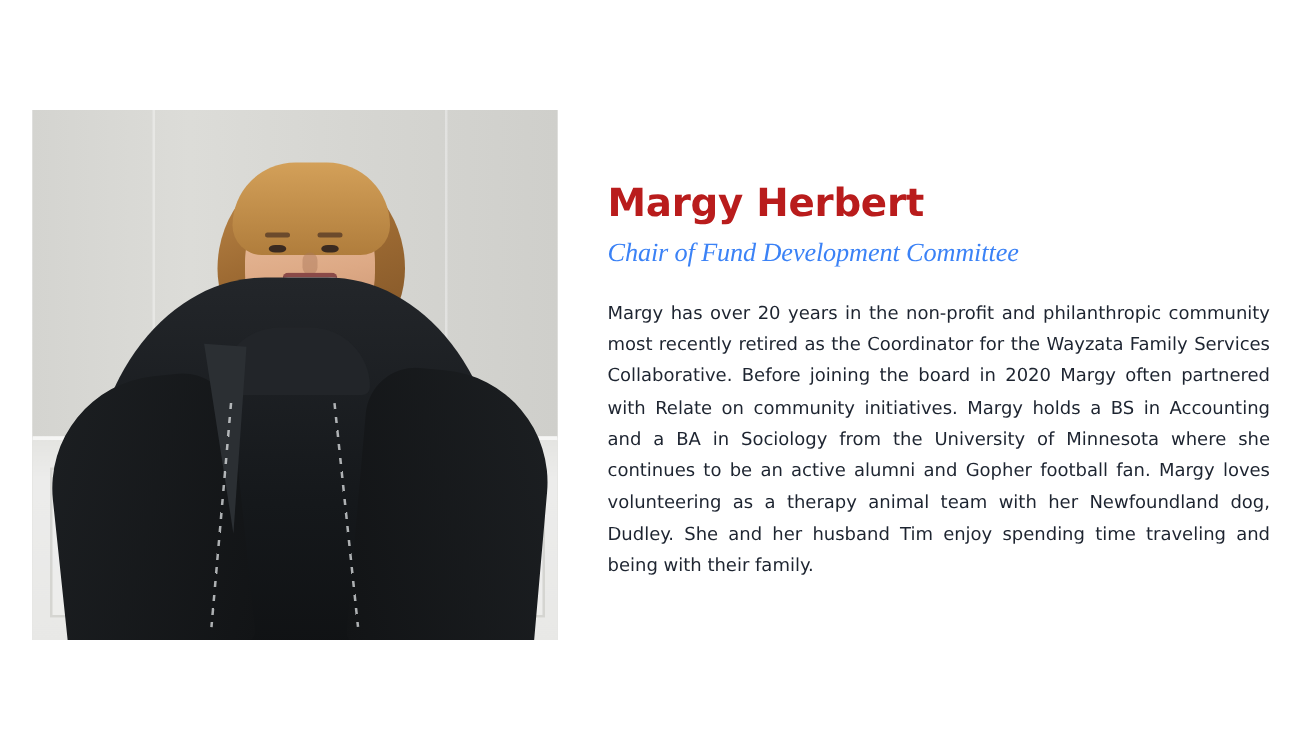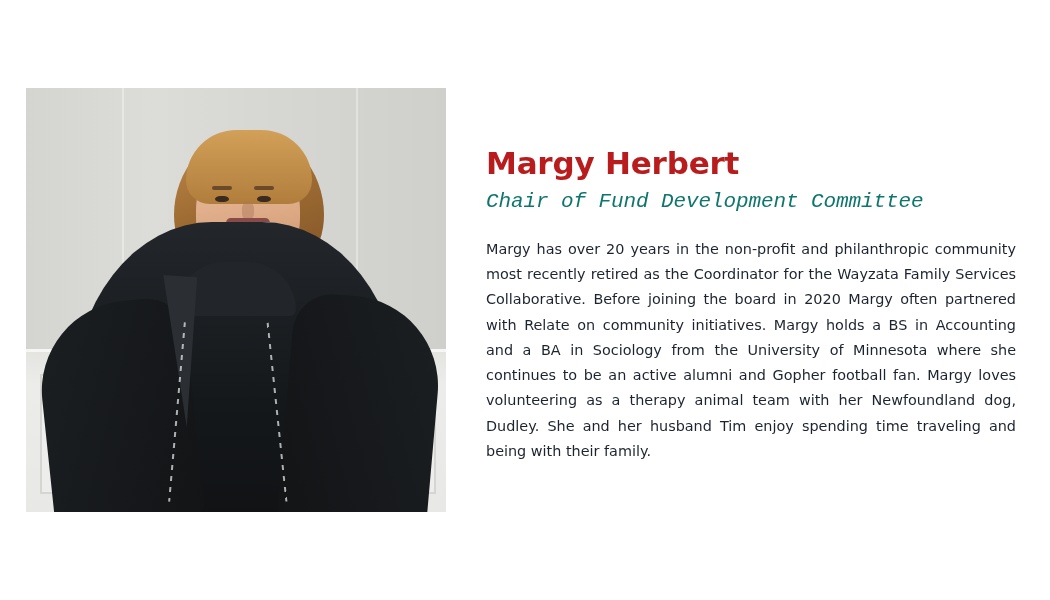--- a/index.html
+++ b/index.html
@@ -211,25 +211,25 @@
     margin: 0;
     font-family: "DejaVu Sans", sans-serif;
     font-size: 31px;
     font-weight: 700;
     letter-spacing: -0.2px;
     color: #b91c1c;
     line-height: 1.15;
   }
   .role {
     margin: 8px 0 0 0;
-    font-family: Liberation Mono, monospace;
+    font-family: Liberation Serif, serif;
     font-size: 21px;
     font-style: italic;
     font-weight: 400;
-    color: #0f766e;
+    color: #3b82f6;
     letter-spacing: -0.1px;
   }
   .bio {
     margin: 24px 0 0 0;
     font-family: "DejaVu Sans", sans-serif;
     font-size: 14.4px;
     line-height: 25.3px;
     color: #1d2430;
     text-align: justify;
     text-justify: inter-word;

